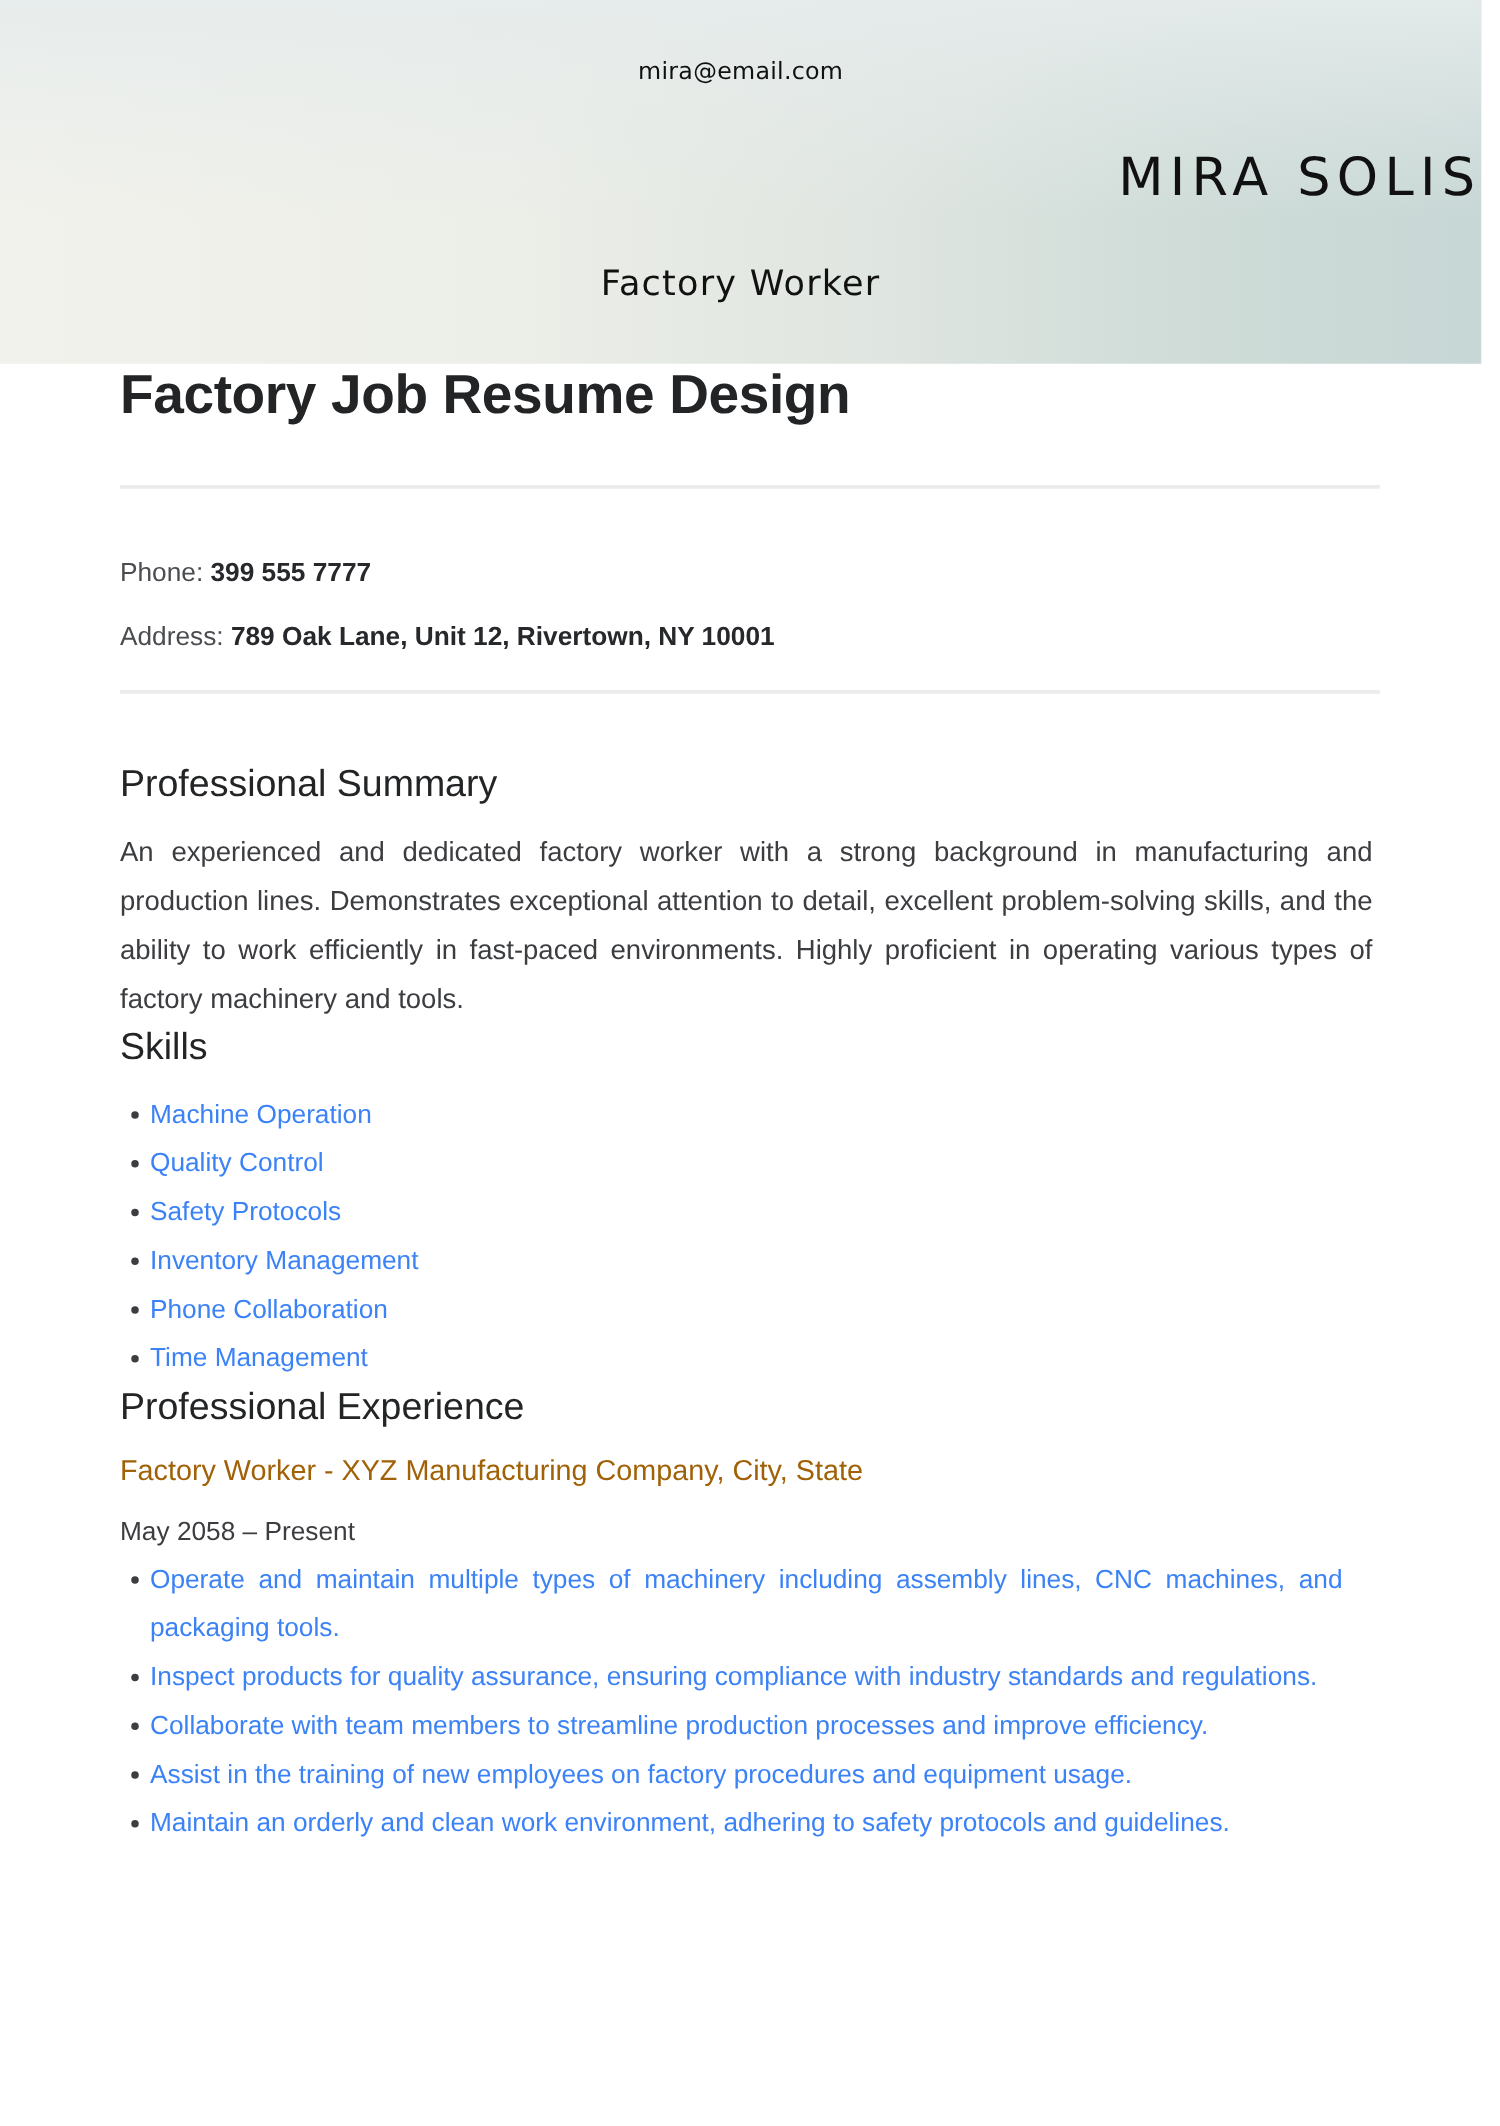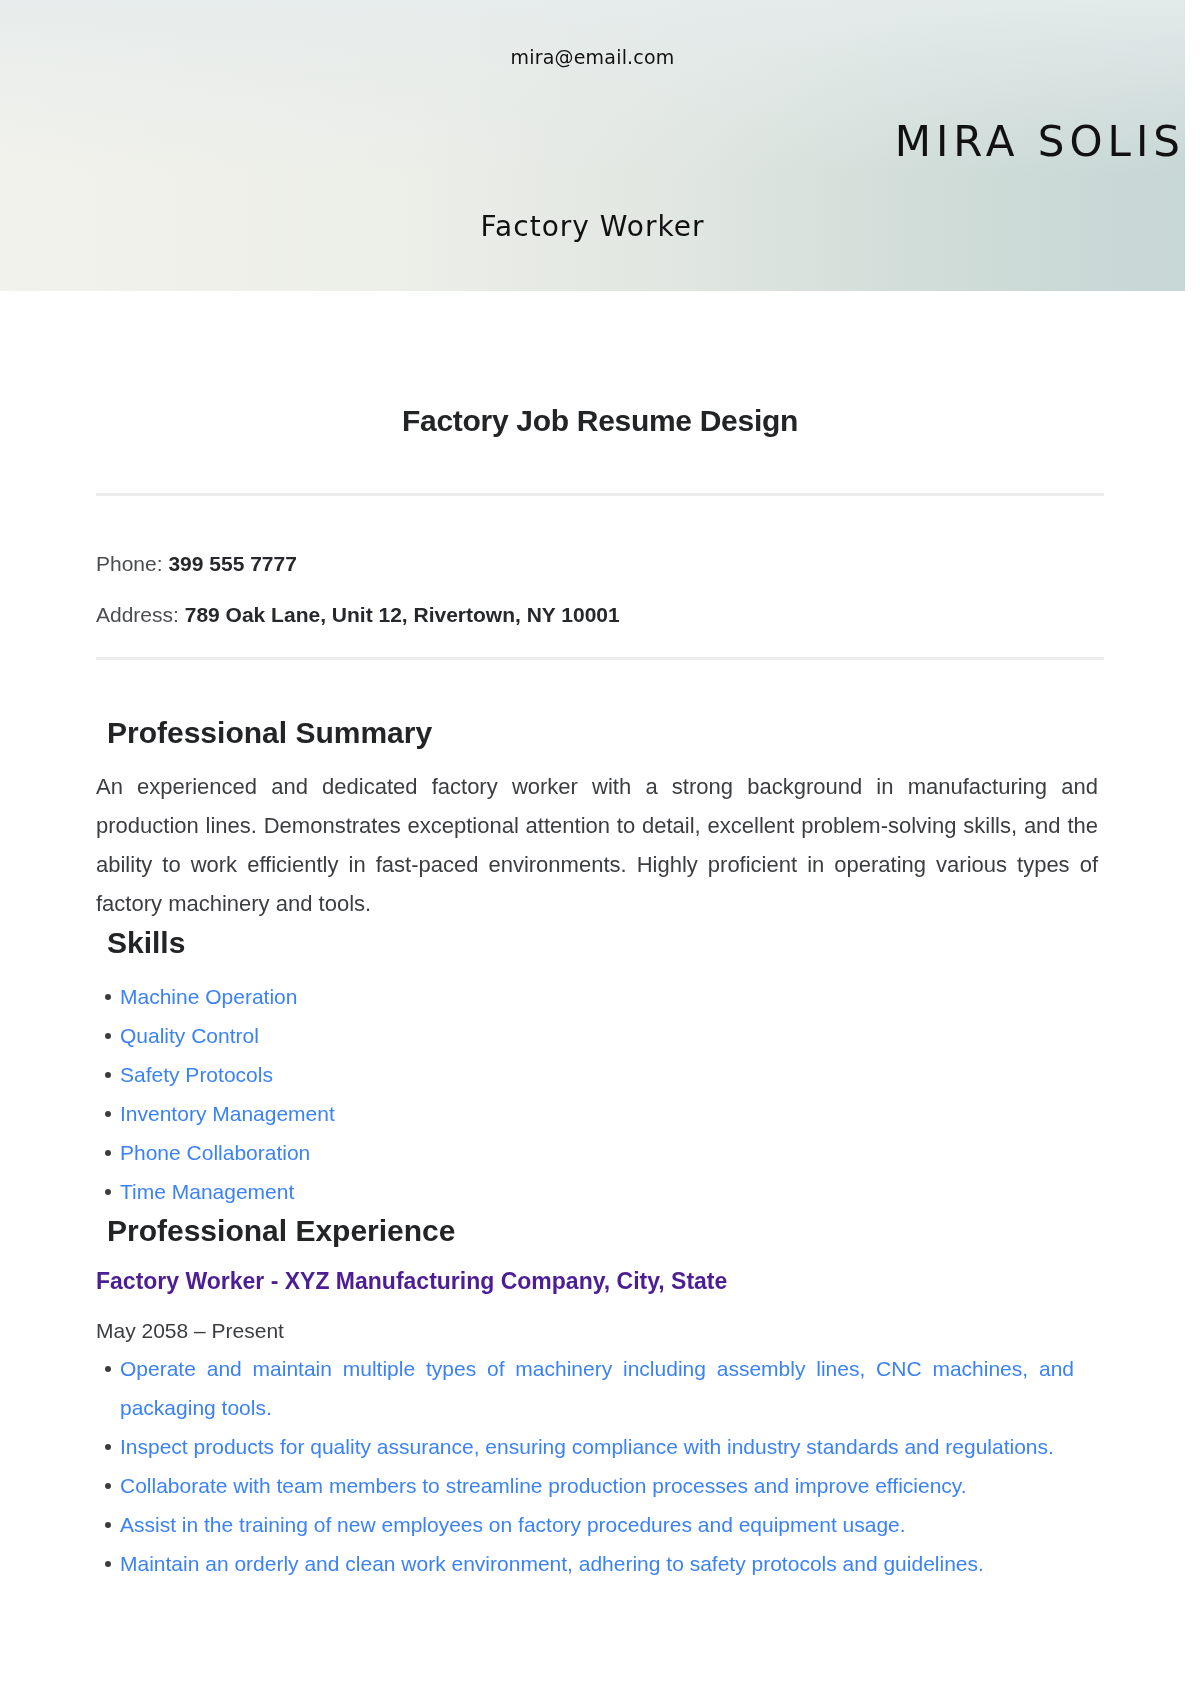--- a/index.html
+++ b/index.html
@@ -42,23 +42,21 @@
     font-family: "DejaVu Sans", sans-serif;
     font-size: 28px;
     letter-spacing: 1px;
   }
   .content {
     position: relative;
     padding: 0 96px;
   }
   .doc-title {
     margin: 0;
-    padding-top: 105px;
-    text-align: center;
-    font-size: 30px;
+    font-size: 44px;
     font-weight: bold;
     color: #222426;
     line-height: 50px;
     letter-spacing: -0.3px;
   }
   .divider {
     height: 3px;
     background: #ececec;
     border: none;
     margin: 0;
@@ -67,23 +65,23 @@
   .contact { padding-top: 54px; }
   .contact-line {
     font-size: 21px;
     line-height: 28px;
     margin-bottom: 23px;
     color: #4a4c50;
   }
   .contact-line .val { font-weight: bold; color: #26282b; }
   .divider-2 { margin-top: 28px; }
   .section-title {
-    margin: 11px;
+    margin: 0;
     font-size: 30px;
-    font-weight: bold;
+    font-weight: normal;
     color: #222426;
     line-height: 40px;
   }
   .summary-title { margin-top: 53px; }
   .summary-text {
     margin: 14px 0 0 0;
     font-size: 22px;
     line-height: 39px;
     text-align: justify;
     width: 1002px;
@@ -108,22 +106,22 @@
     top: 17px;
     width: 6px;
     height: 6px;
     border-radius: 50%;
     background: #3b3d40;
   }
   .exp-title { margin-top: 0px; }
   .job-line {
     margin-top: 14px;
     font-size: 23px;
-    font-weight: bold;
-    color: #4c1d95;
+    font-weight: normal;
+    color: #a16207;
     line-height: 32px;
   }
   .job-dates {
     margin-top: 20px;
     font-size: 21px;
     line-height: 28px;
     color: #3b3d40;
   }
   ul.duties { margin-top: 4px; width: 978px; }
   ul.duties li .text { display: block; text-align: justify; }

